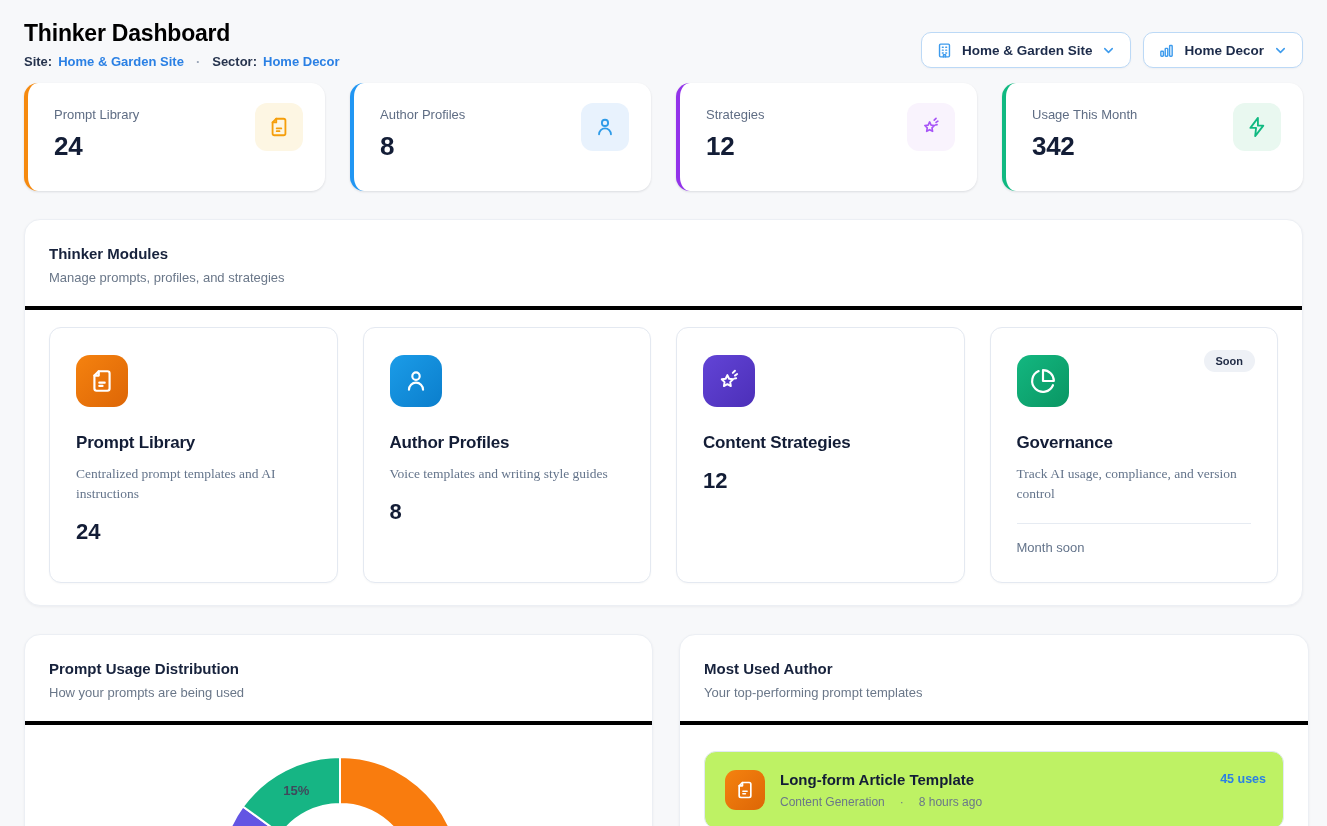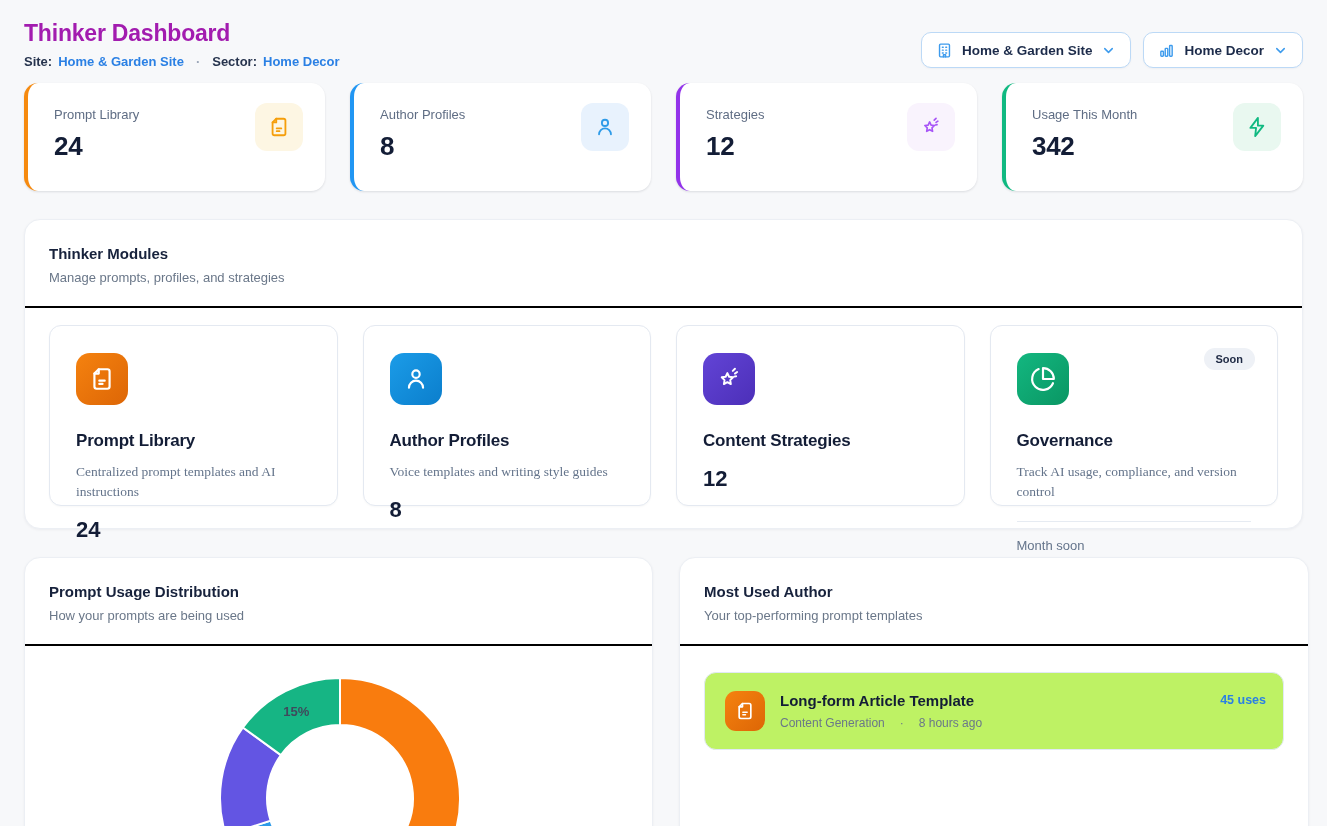--- a/index.html
+++ b/index.html
@@ -6,21 +6,21 @@
   html,body { width:1327px; height:826px; overflow:hidden; }
   body {
     background:#f7f8fa;
     font-family:"Liberation Sans", sans-serif;
     color:#15203a;
   }
   .page { padding:20px 24px 0; }
 
   
   .topbar { display:flex; justify-content:space-between; align-items:flex-start; }
-  .page-title { font-size:23px; font-weight:700; color:#a21caf; letter-spacing:-0.2px; }
+  .page-title { font-size:23px; font-weight:700; color:#000000; letter-spacing:-0.2px; }
   .subtitle { margin-top:7px; font-size:13px; font-weight:700; color:#27344e; display:flex; align-items:center; gap:6px; }
   .subtitle a { color:#2b80e4; text-decoration:none; font-weight:700; cursor:pointer; }
   .subtitle .dot { color:#9aa6b8; margin:0 6px; font-weight:700; }
   .selectors { display:flex; gap:12px; margin-top:12px; }
   .select-btn {
     display:flex; align-items:center; gap:9px; height:36px; padding:0 14px;
     background:#fff; border:1px solid #bcd9f6; border-radius:10px;
     font-family:inherit; font-size:13.5px; font-weight:700; color:#1c2b4a; cursor:pointer;
     box-shadow:0 1px 2px rgba(16,24,40,.04);
   }
@@ -39,27 +39,27 @@
     position:absolute; top:20px; right:22px; width:48px; height:48px; border-radius:12px;
     display:flex; align-items:center; justify-content:center;
   }
 
   
   .panel {
     background:#fff; border:1px solid #eceff4; border-radius:16px;
     box-shadow:0 1px 3px rgba(16,24,40,.05);
   }
   .modules-panel { margin-top:28px; }
-  .panel-head { padding:25px 24px 21px; border-bottom:2px solid #000000; }
+  .panel-head { padding:25px 24px 21px; border-bottom:4px solid #000000; }
   .panel-title { font-size:15px; font-weight:700; color:#17223c; }
   .panel-sub { margin-top:8px; font-size:13px; color:#6a7archivo89; color:#6a7789; }
   .modules-grid { display:grid; grid-template-columns:repeat(4,1fr); gap:25px; padding:17px 24px 22px; }
   .module-card {
     position:relative; background:#fff; border:1px solid #e4e9f1; border-radius:12px;
-    height:181px; padding:27px 26px; cursor:pointer;
+    height:256px; padding:27px 26px; cursor:pointer;
     box-shadow:0 1px 2px rgba(16,24,40,.03);
   }
   .module-tile {
     width:52px; height:52px; border-radius:14px; display:flex; align-items:center; justify-content:center;
     color:#fff;
   }
   .module-title { margin-top:26px; font-size:17px; font-weight:700; color:#131d36; letter-spacing:-0.2px; }
   .module-desc { margin-top:11px; font-size:13.5px; line-height:20px; color:#64748b;font-family:Liberation Serif, serif; }
   .module-count { margin-top:15px; font-size:22px; font-weight:800; color:#131d36; }
   .soon-badge {

